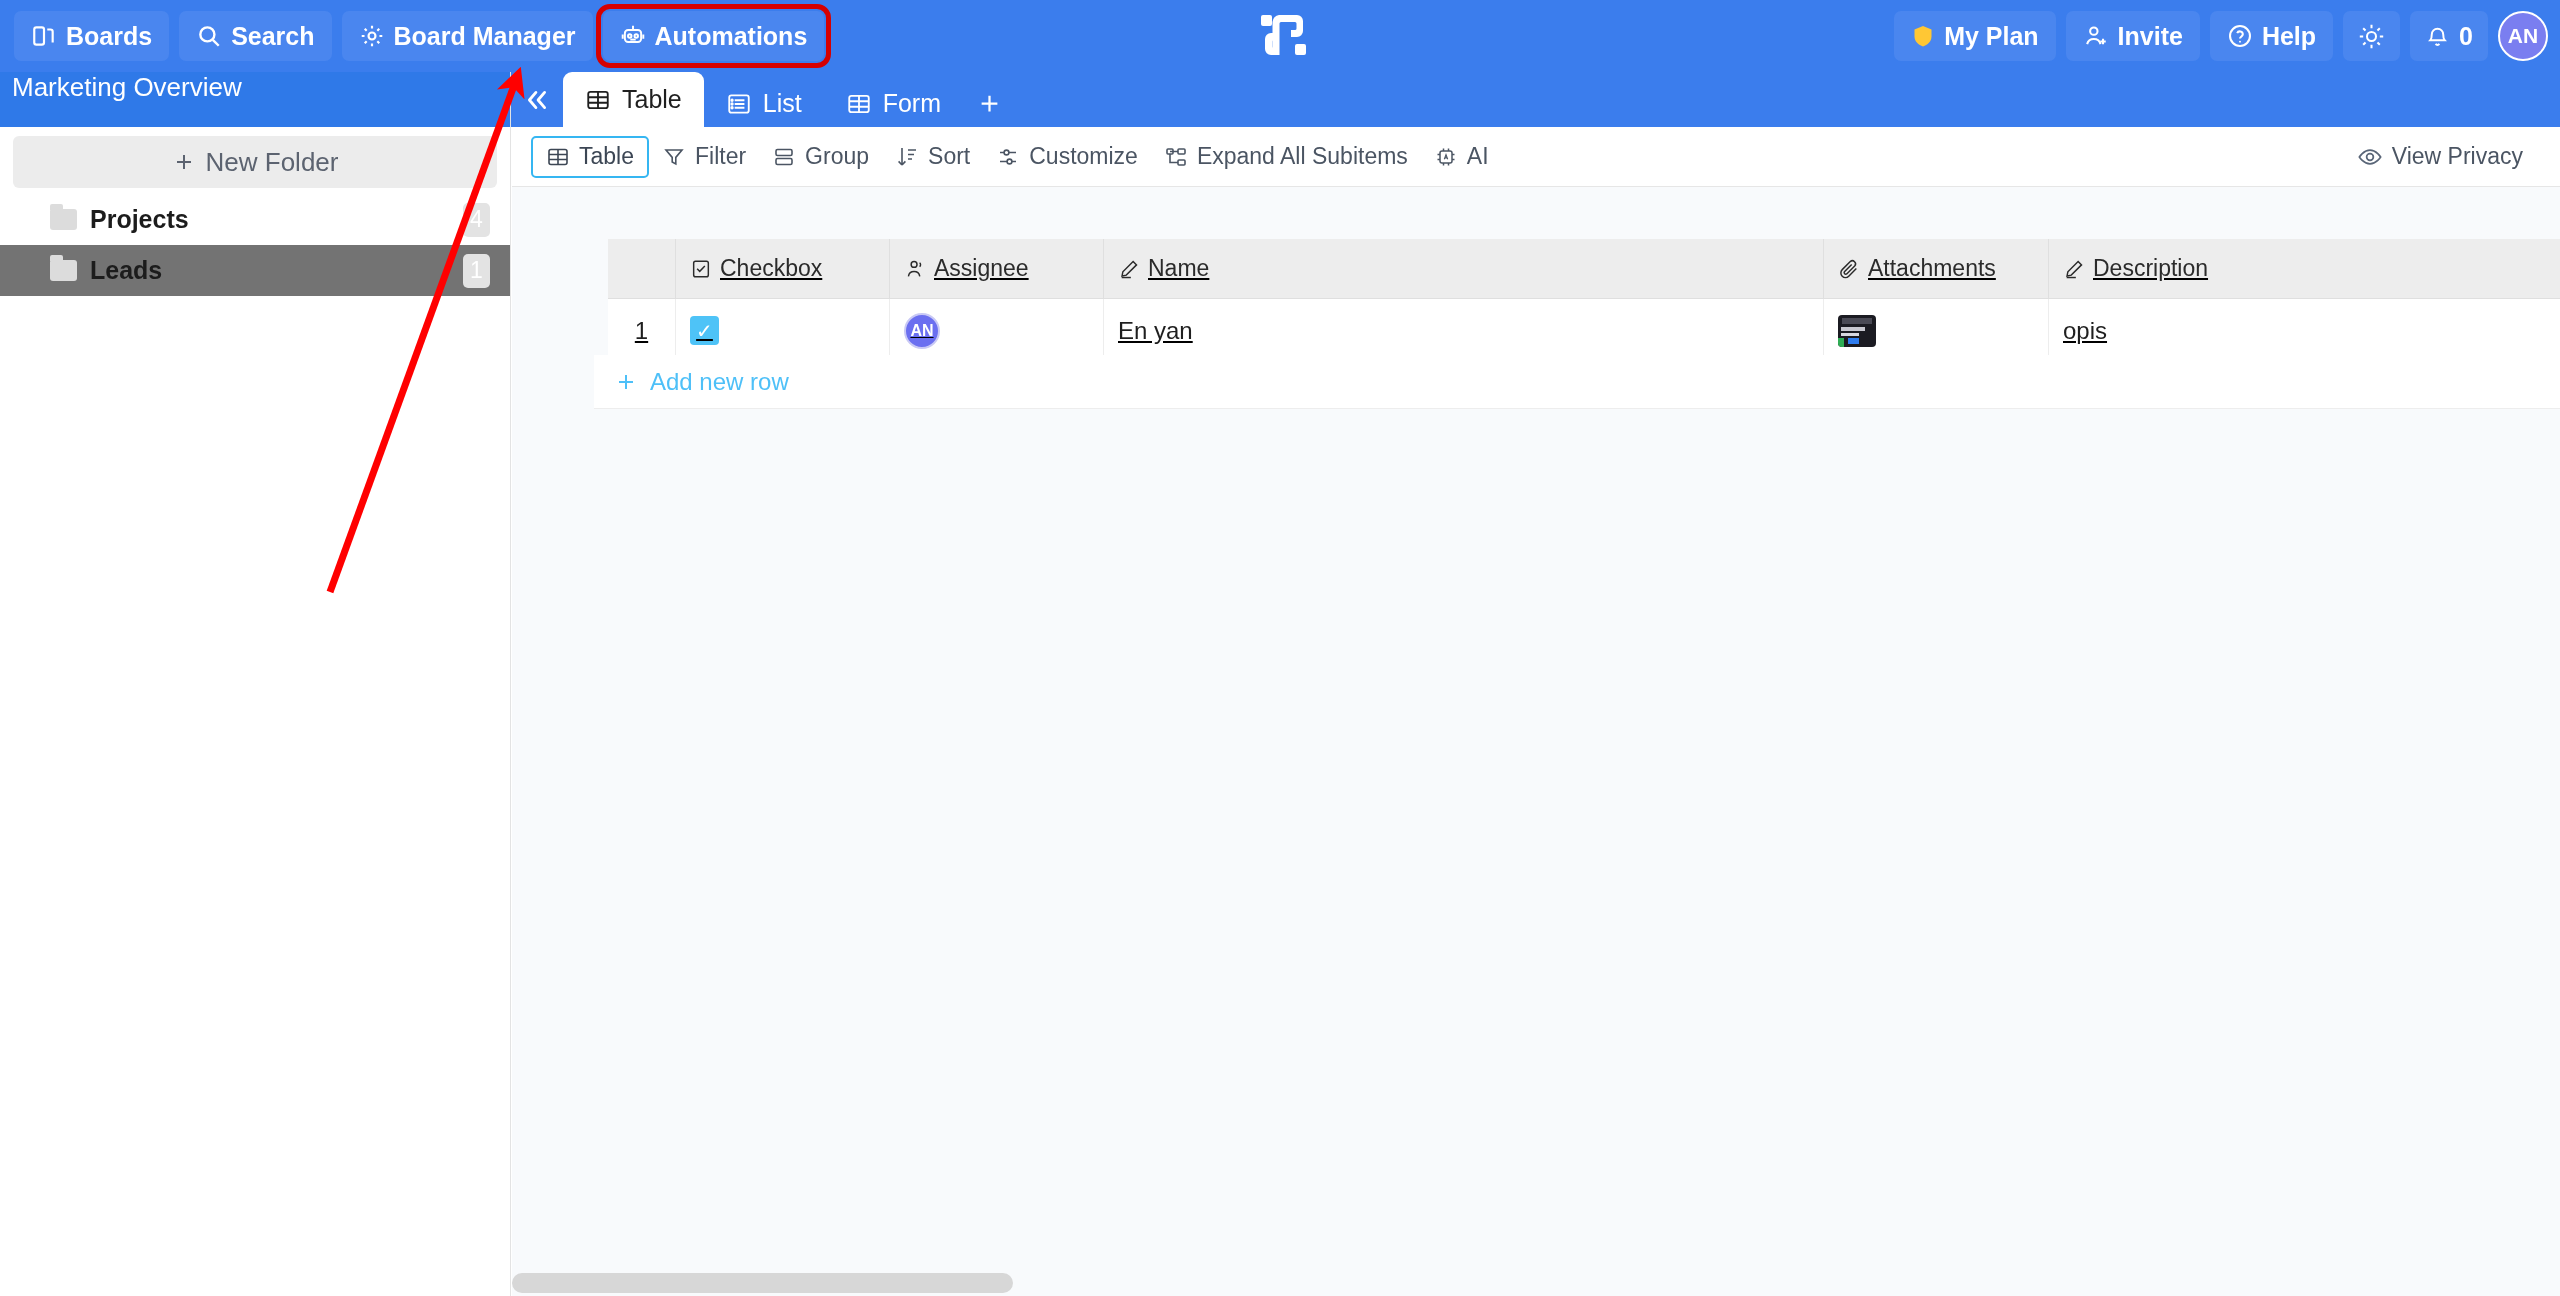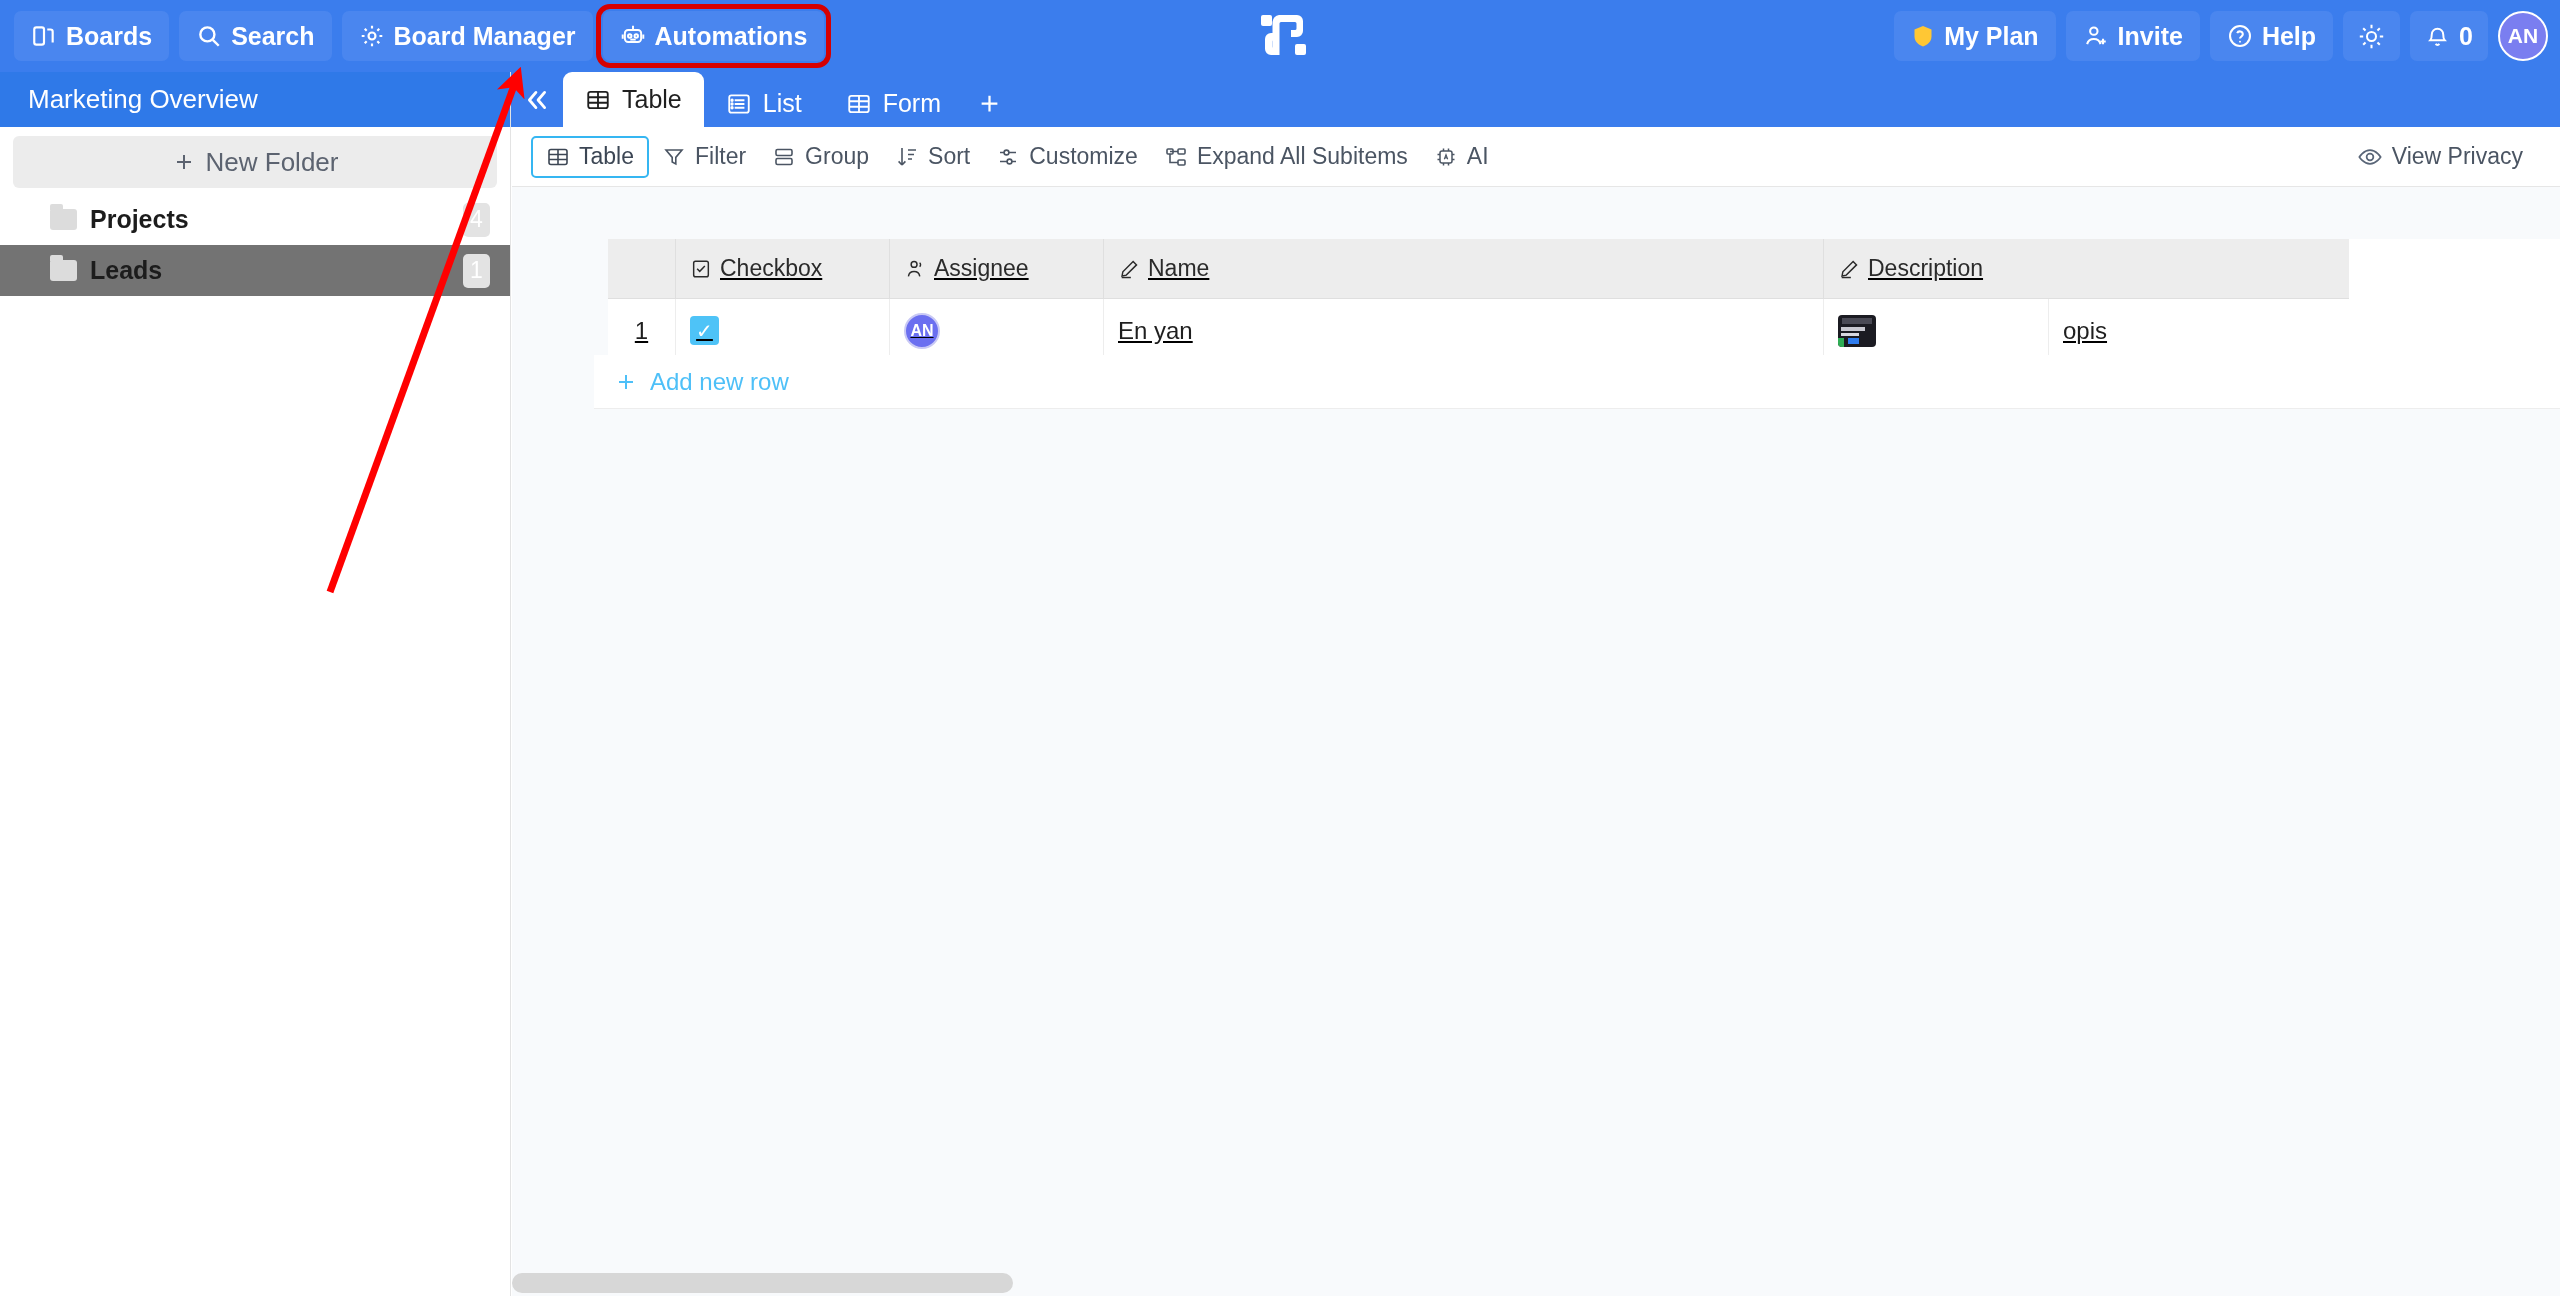--- a/index.html
+++ b/index.html
@@ -62,22 +62,22 @@
   
   #sidebar {
     position: absolute; top: 72px; left: 0;
     width: 511px; height: 1224px;
     background: #ffffff;
     border-right: 1px solid #e3e3e3;
   }
   #sidebar-title-bar {
     height: 55px;
     background: #2f79e8;
-    display: flex; align-items: center;
-    padding-left: 28px;
+    display: flex; align-items: flex-start;
+    padding-left: 12px;
     color: #ffffff;
     font-size: 26px;
   }
   #new-folder-btn {
     margin: 9px 13px 6px 13px;
     height: 52px;
     background: #ececec;
     border-radius: 6px;
     display: flex; align-items: center; justify-content: center;
     gap: 10px;
@@ -594,20 +594,28 @@
         <div class="th c-name">
           <span class="ico">
             <svg width="22" height="22" viewBox="0 0 24 24" fill="none" stroke="#2b2b2b" stroke-width="1.6">
               <path d="M16.5 3.8l3.7 3.7L9 18.7l-4.6.9.9-4.6z"></path>
                 <path d="M4 21.3h10"></path>
             </svg>
           </span>
           <span>Name</span>
         </div>
 
+        <div class="th c-attach">
+          <span class="ico">
+            <svg width="22" height="22" viewBox="0 0 24 24" fill="none" stroke="#2b2b2b" stroke-width="1.6">
+              <path d="M20 11.5l-8.3 8.3a5 5 0 0 1-7.1-7.1l8.8-8.8a3.4 3.4 0 0 1 4.8 4.8l-8.7 8.7a1.8 1.8 0 0 1-2.5-2.5l7.9-7.9"></path>
+            </svg>
+          </span>
+          <span>Attachments</span>
+        </div>
 
         <div class="th c-desc">
           <span class="ico">
             <svg width="22" height="22" viewBox="0 0 24 24" fill="none" stroke="#2b2b2b" stroke-width="1.6">
               <path d="M16.5 3.8l3.7 3.7L9 18.7l-4.6.9.9-4.6z"></path>
                 <path d="M4 21.3h10"></path>
             </svg>
           </span>
           <span>Description</span>
         </div>

